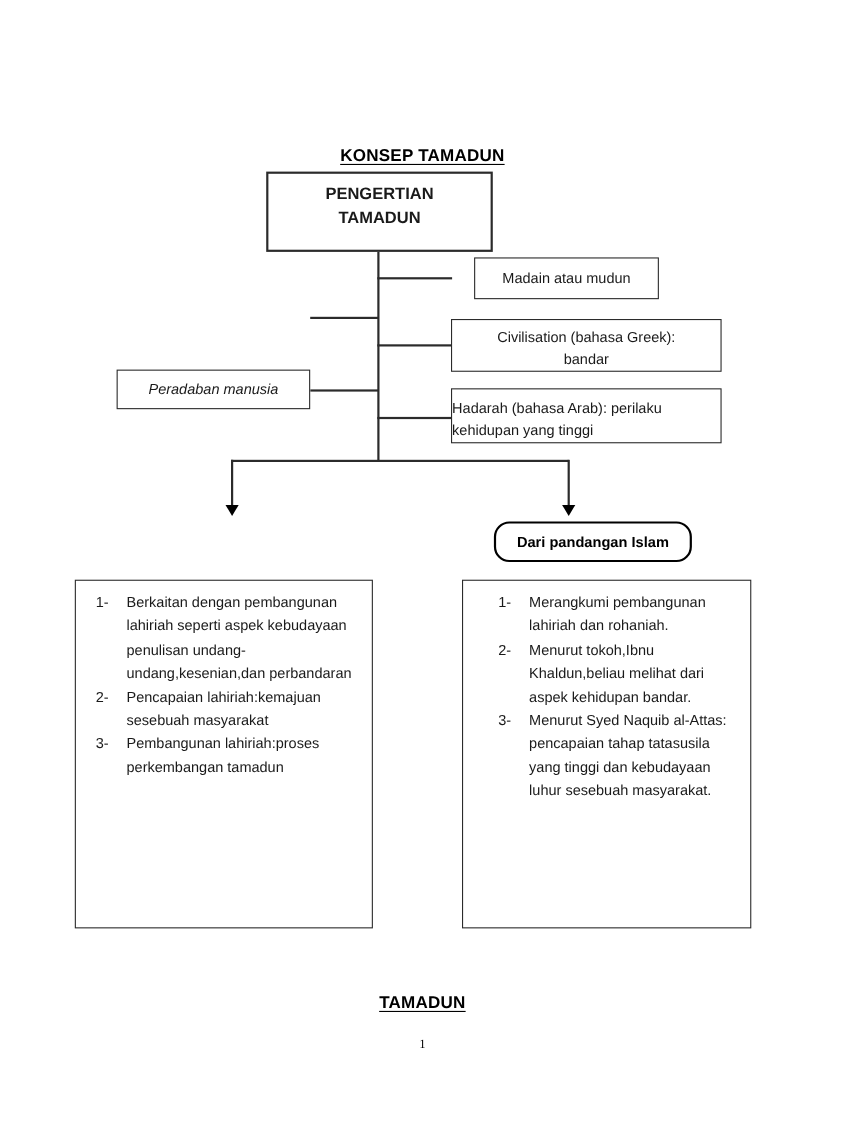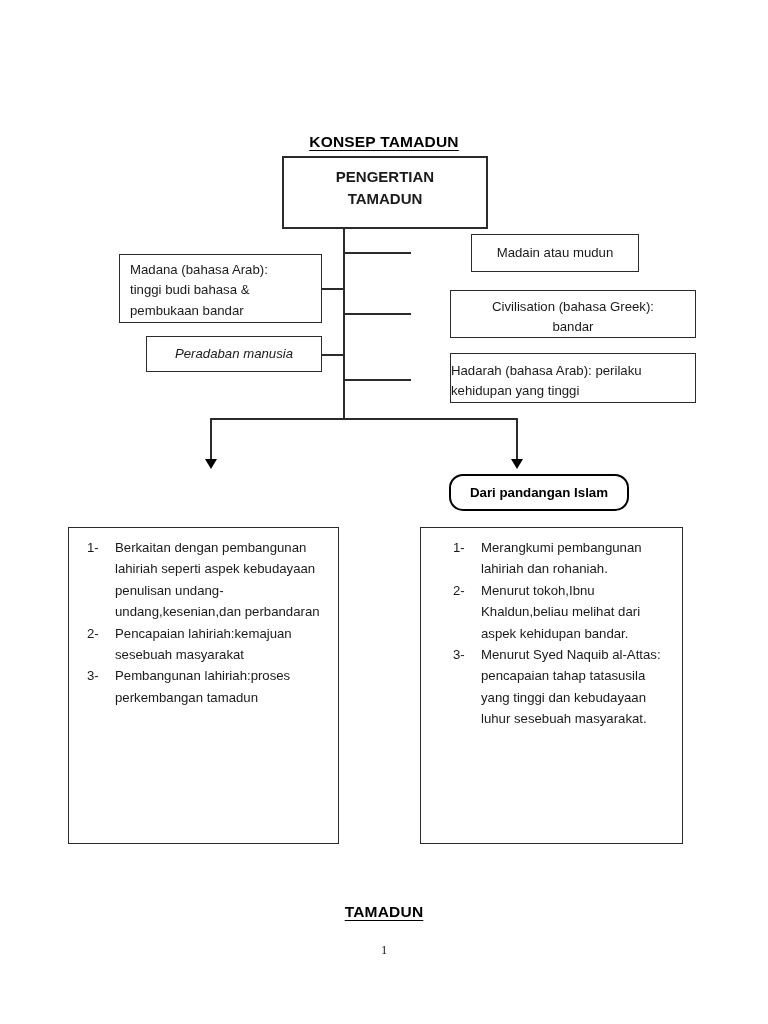--- a/index.html
+++ b/index.html
@@ -46,21 +46,20 @@
 
   
   .box {
     position: absolute;
     box-sizing: border-box;
     border: 1.5px solid #2b2b2b;
     background: #ffffff;
     font-size: 13.2px;
     line-height: 1.33;
     color: #1a1a1a;
-    margin-left: 40px;
   }
   .box .inner {
     position: absolute;
     left: 0; right: 0;
   }
 
   
   #box-root {
     left: 242px; top: 156px; width: 206px; height: 73px;
     border-width: 2px;
@@ -196,27 +195,20 @@
   <div class="arrow-head" style="left:205px; top:459px;"></div>
   <div class="arrow-head" style="left:511px; top:459px;"></div>
 
   <div class="box" id="box-root">
     <div class="inner">
       <div>PENGERTIAN</div>
       <div>TAMADUN</div>
     </div>
   </div>
 
-  <div class="box" id="box-madana">
-    <div class="inner">
-      <div>Madana (bahasa Arab):</div>
-      <div>tinggi budi bahasa &amp;</div>
-      <div>pembukaan bandar</div>
-    </div>
-  </div>
 
   <div class="box" id="box-peradaban">
     <div class="inner">
       <div>Peradaban manusia</div>
     </div>
   </div>
 
   <div class="box" id="box-madain">
     <div class="inner">
       <div>Madain atau mudun</div>

